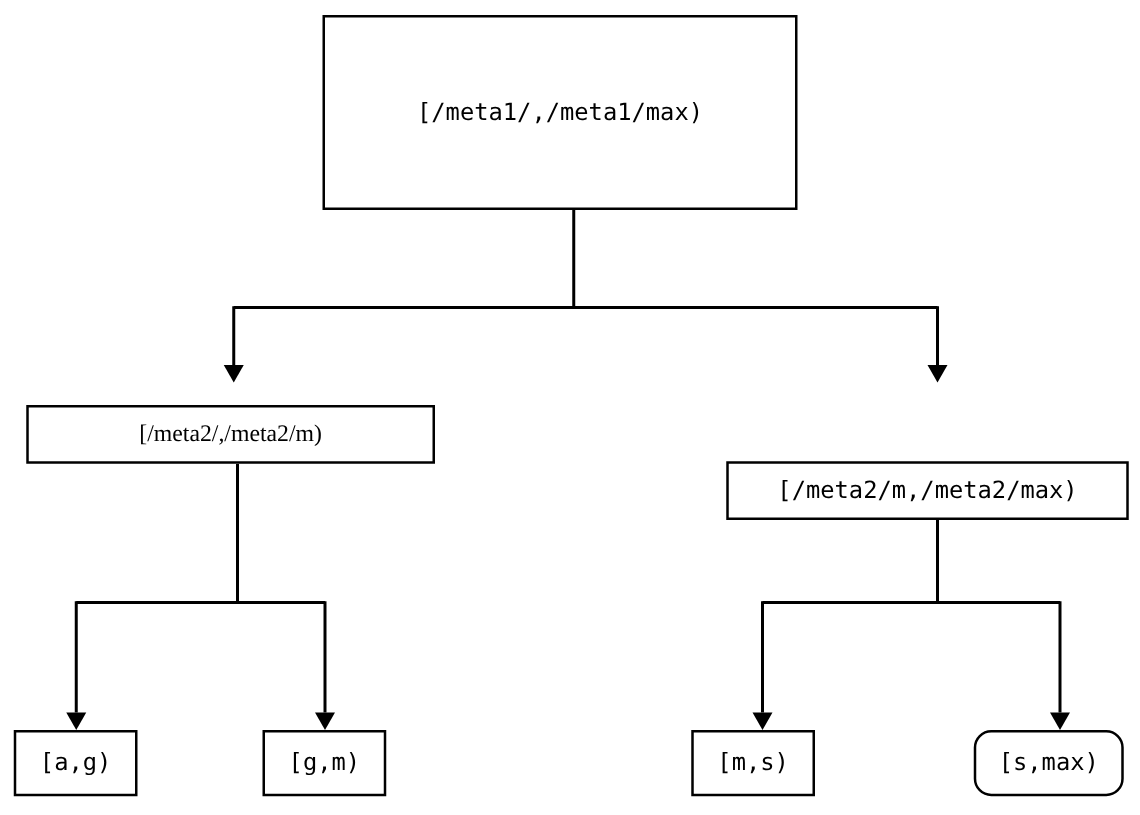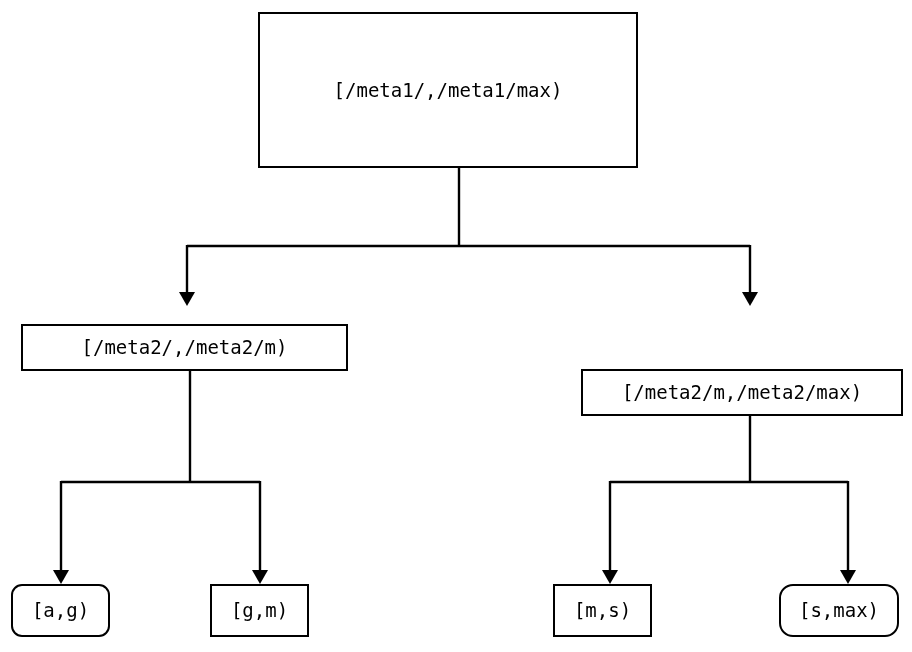--- a/index.html
+++ b/index.html
@@ -85,29 +85,29 @@
     <path class="edge-line" d="M 610 481 L 610 570"></path>
     <polygon class="arrow-head" points="602,570 618,570 610,584"></polygon>
     <path class="edge-line" d="M 848 481 L 848 570"></path>
     <polygon class="arrow-head" points="840,570 856,570 848,584"></polygon>
   </svg>
 
   <div class="node-box" id="node-root" style="left:258px; top:12px; width:380px; height:156px;">
     <span class="node-label">[/meta1/,/meta1/max)</span>
   </div>
 
-  <div class="node-box" id="node-mid-left" style="left:21px; top:324px; width:327px; height:47px;">
+  <div class="node-box" id="node-mid-left" style="left:21px; top:324px; width:327px; height:47px;font-family:Liberation Serif, serif;">
     <span class="node-label">[/meta2/,/meta2/m)</span>
   </div>
 
   <div class="node-box" id="node-mid-right" style="left:581px; top:324px; width:322px; height:47px;margin-top:45px;">
     <span class="node-label">[/meta2/m,/meta2/max)</span>
   </div>
 
-  <div class="node-box" id="node-leaf-1" style="left:11px; top:584px; width:99px; height:53px;border-radius:11px;">
+  <div class="node-box" id="node-leaf-1" style="left:11px; top:584px; width:99px; height:53px;">
     <span class="node-label">[a,g)</span>
   </div>
 
   <div class="node-box" id="node-leaf-2" style="left:210px; top:584px; width:99px; height:53px;">
     <span class="node-label">[g,m)</span>
   </div>
 
   <div class="node-box" id="node-leaf-3" style="left:553px; top:584px; width:99px; height:53px;">
     <span class="node-label">[m,s)</span>
   </div>

